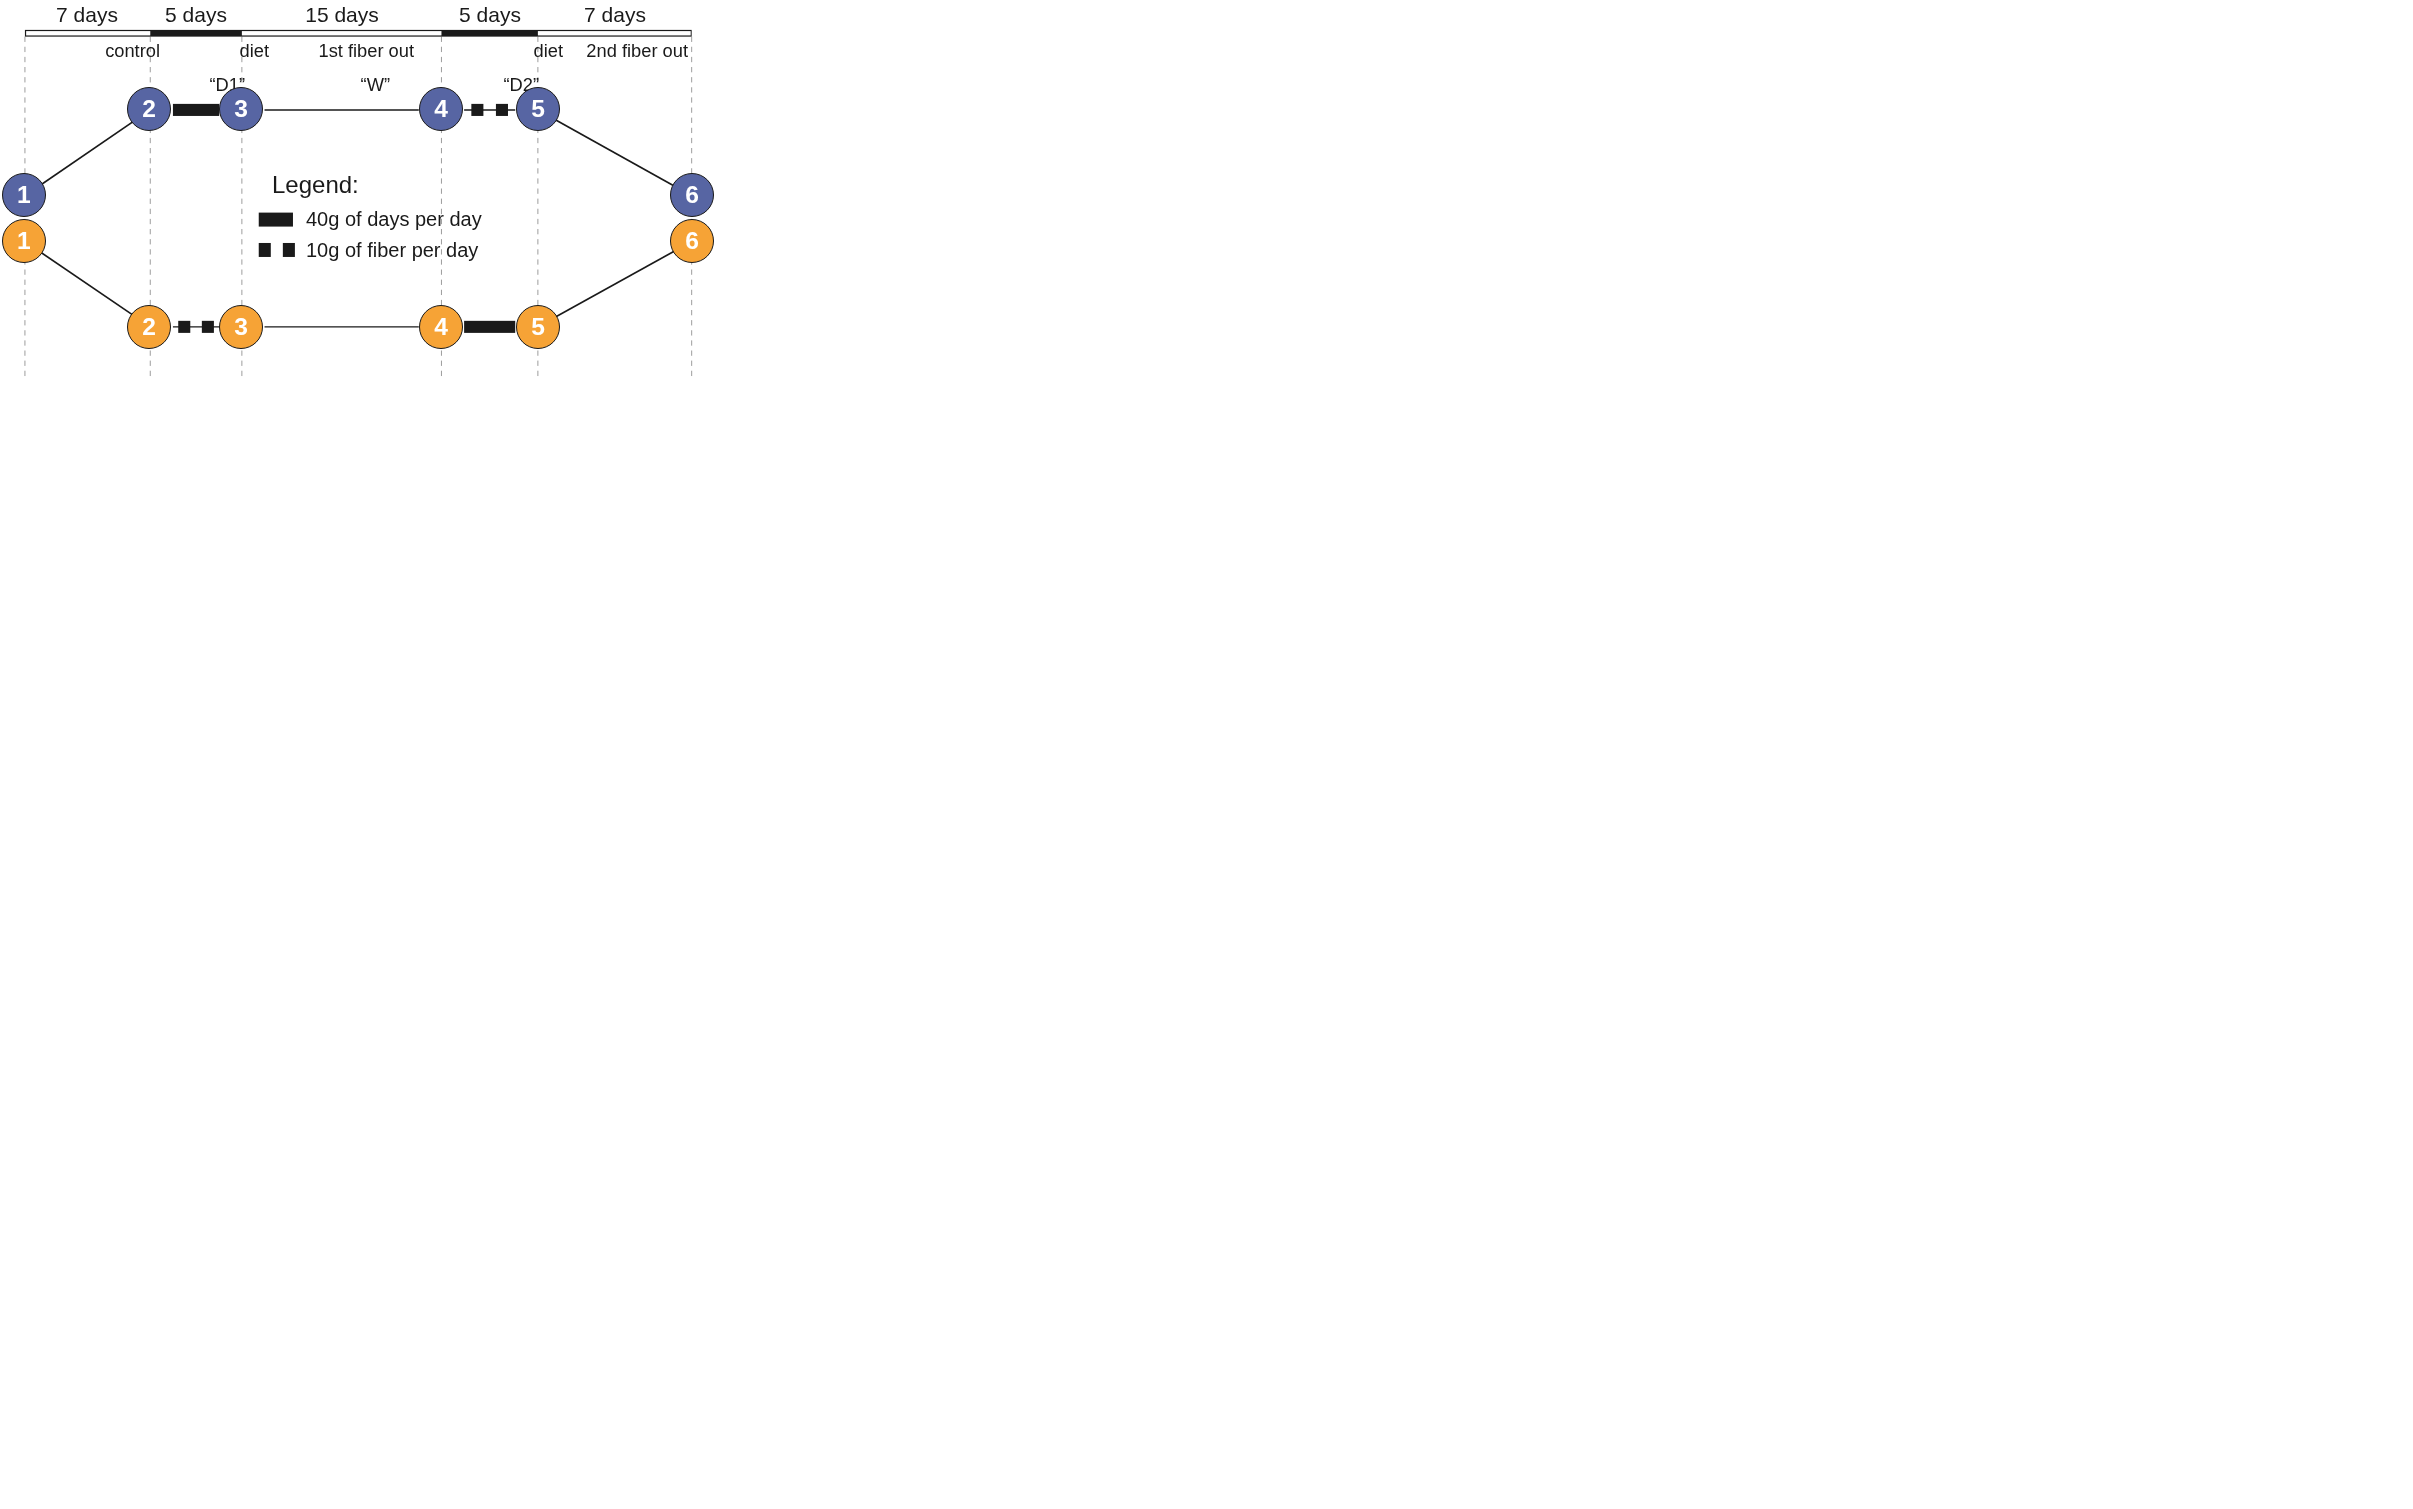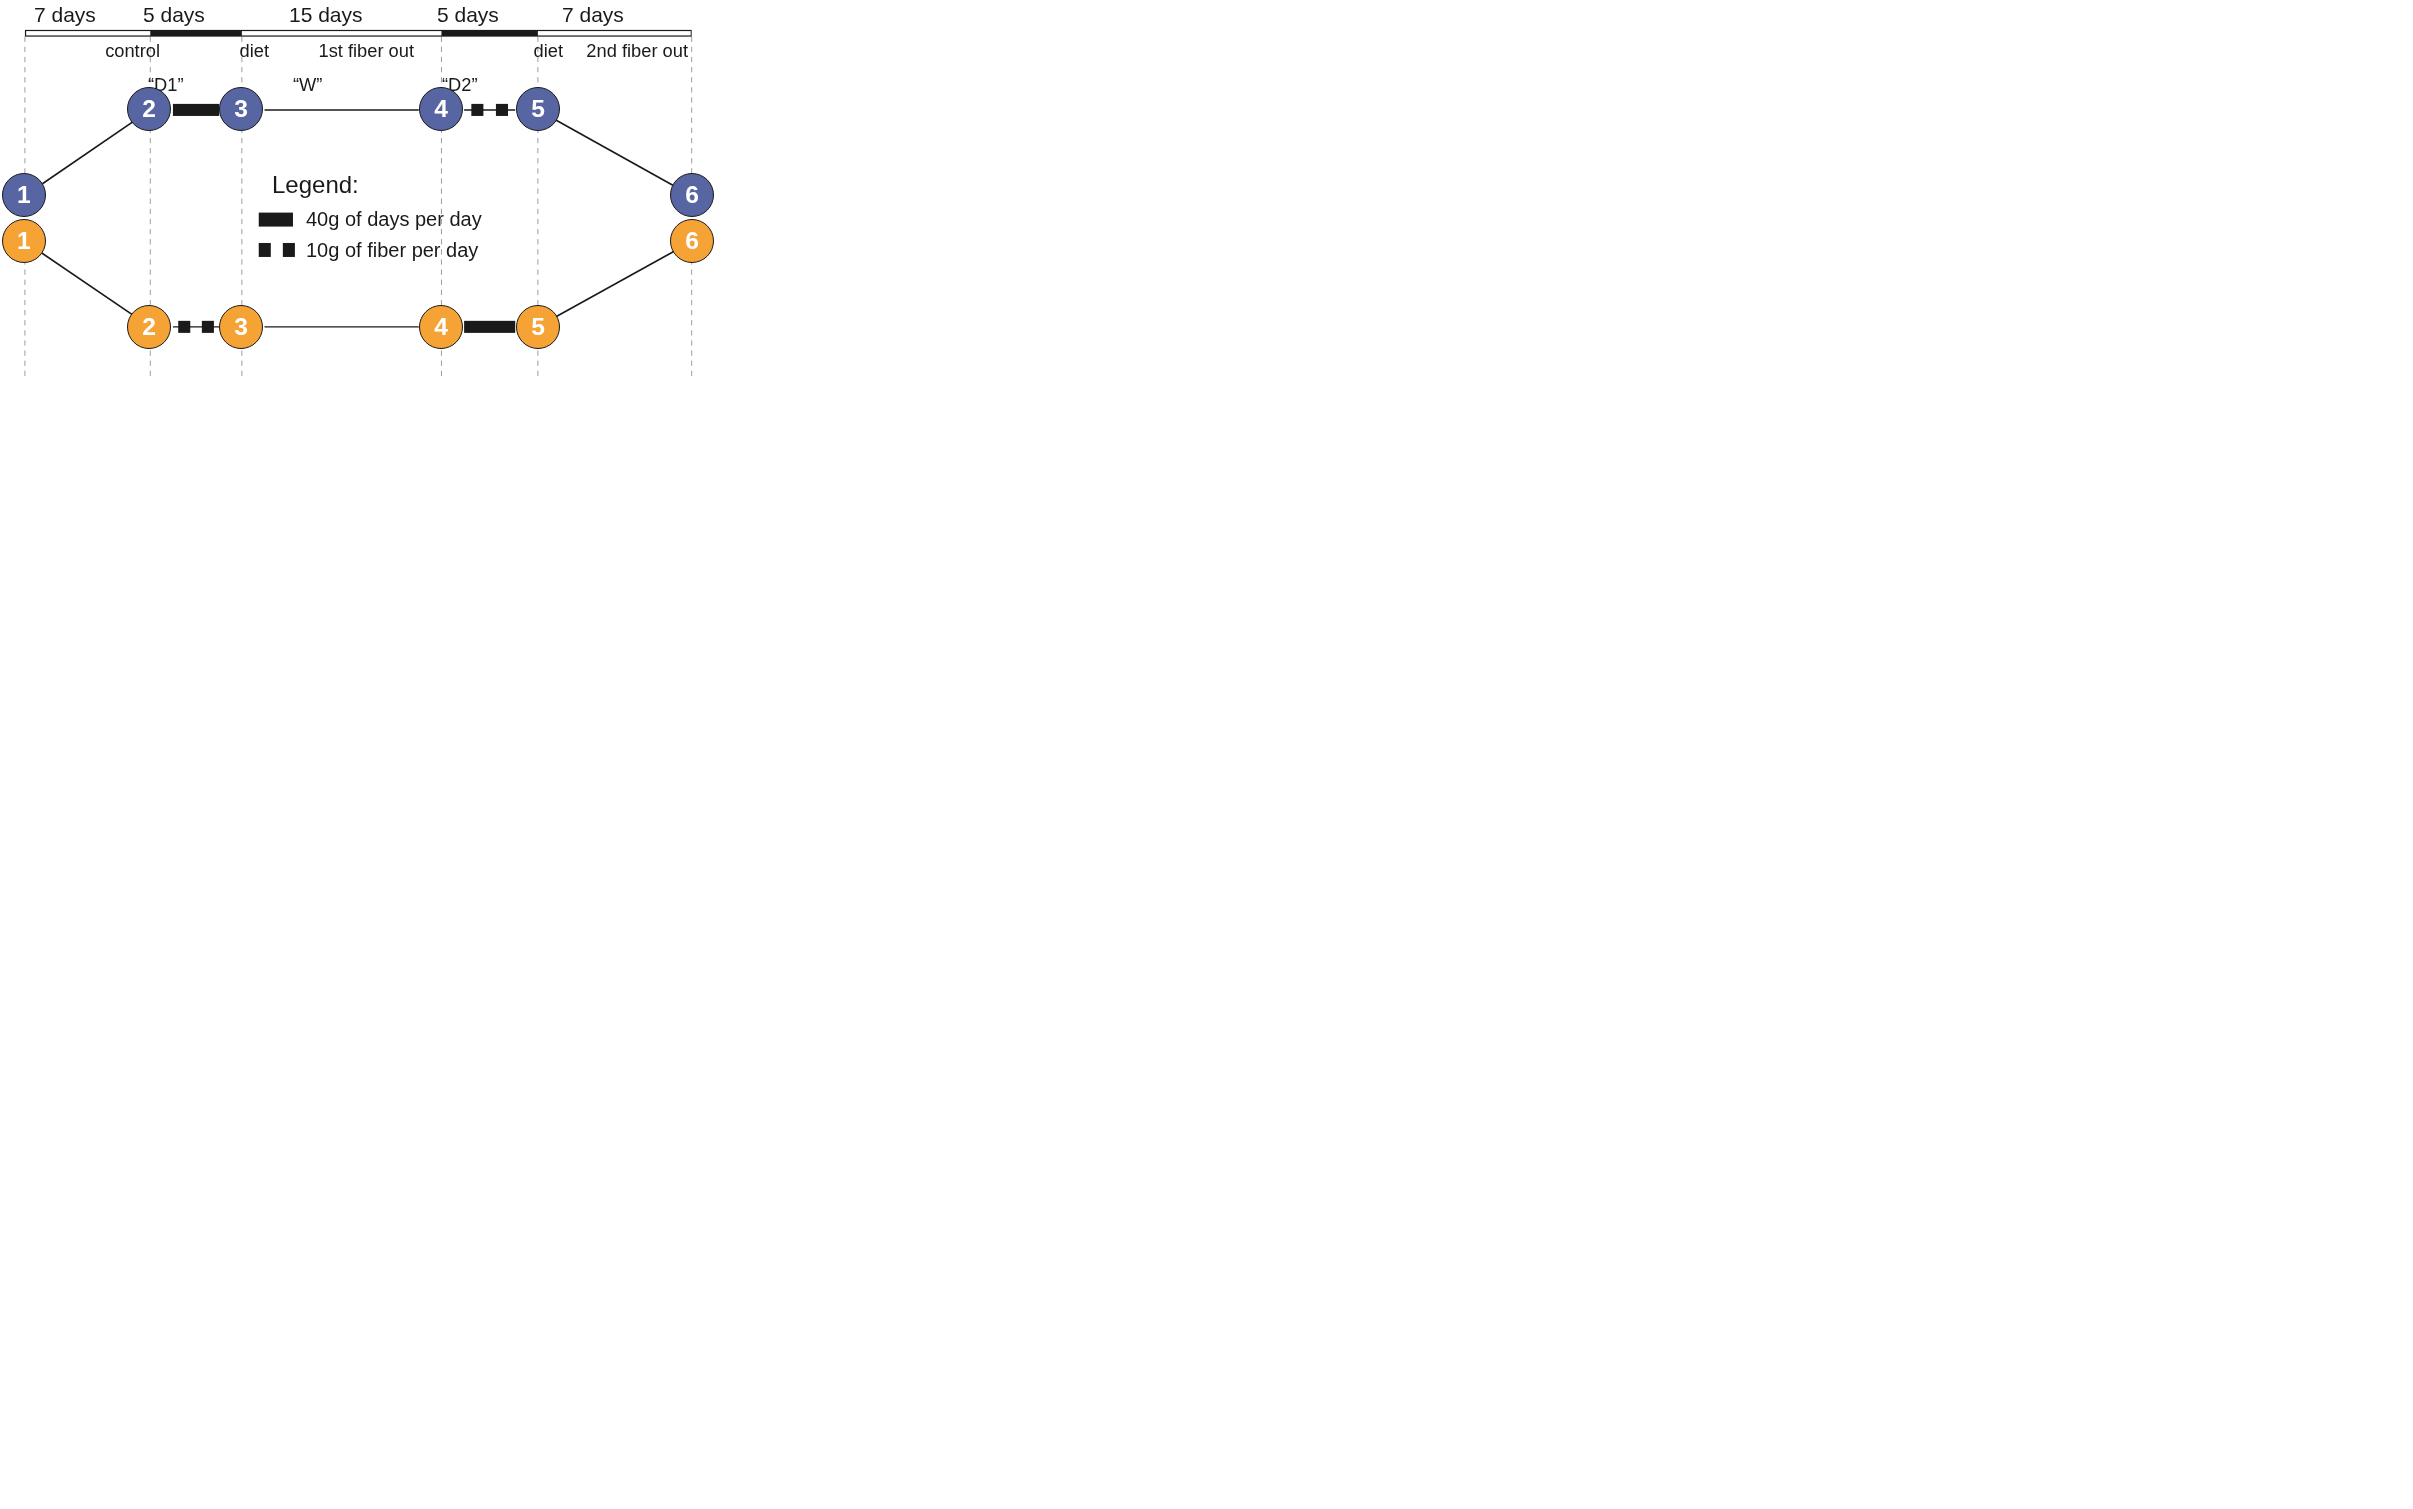--- a/index.html
+++ b/index.html
@@ -7,29 +7,29 @@
     position:relative;
     width:719px;height:377px;
     background:#ffffff;
     font-family:"Liberation Sans", sans-serif;
     color:#1a1a1a;
     overflow:hidden;
   }
   svg{position:absolute;left:0;top:0;}
   .duration{
     position:absolute;top:3.9px;width:106px;
-    font-size:21px;line-height:1.0;white-space:nowrap;
+    font-size:21px;line-height:1.0;text-align:center;white-space:nowrap;
   }
   .phase{
     position:absolute;top:42px;width:145px;
     font-size:18.3px;line-height:1.0;text-align:right;white-space:nowrap;
   }
   .code{
     position:absolute;top:76px;width:97px;
-    font-size:18.3px;line-height:1.0;text-align:left;white-space:nowrap;
+    font-size:18.3px;line-height:1.0;text-align:right;white-space:nowrap;
   }
   .node{
     position:absolute;width:42px;height:42px;border-radius:50%;
     border:1.4px solid #1a1a1a;
     display:flex;align-items:center;justify-content:center;
     color:#ffffff;font-size:24.6px;font-weight:bold;line-height:1;
   }
   .node.blue{background:#5765A3;}
   .node.orange{background:#F6A336;}
   .legend-title{

